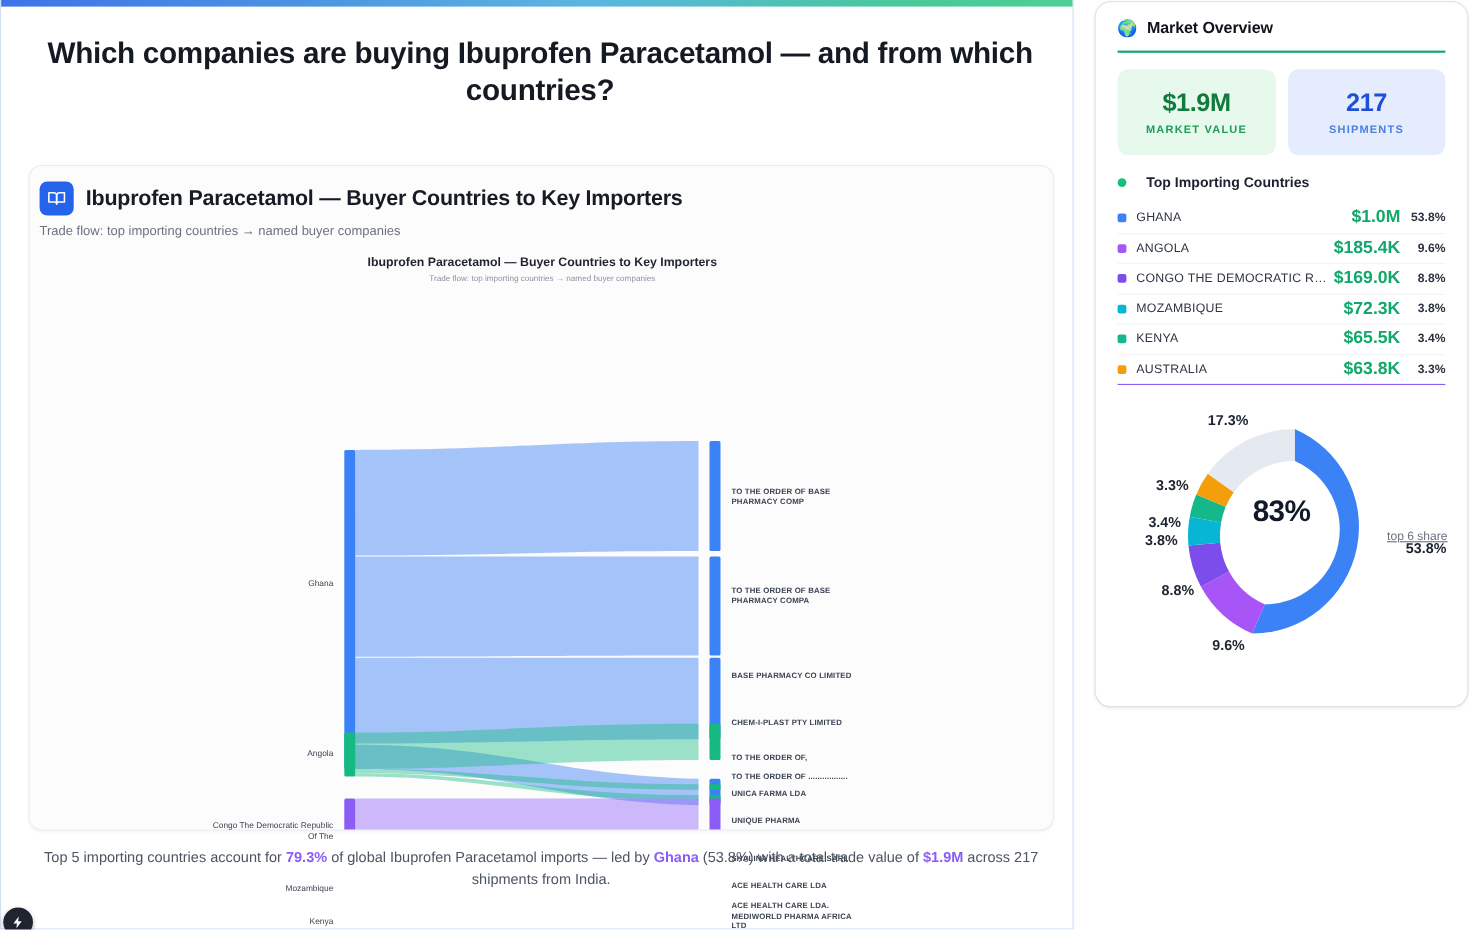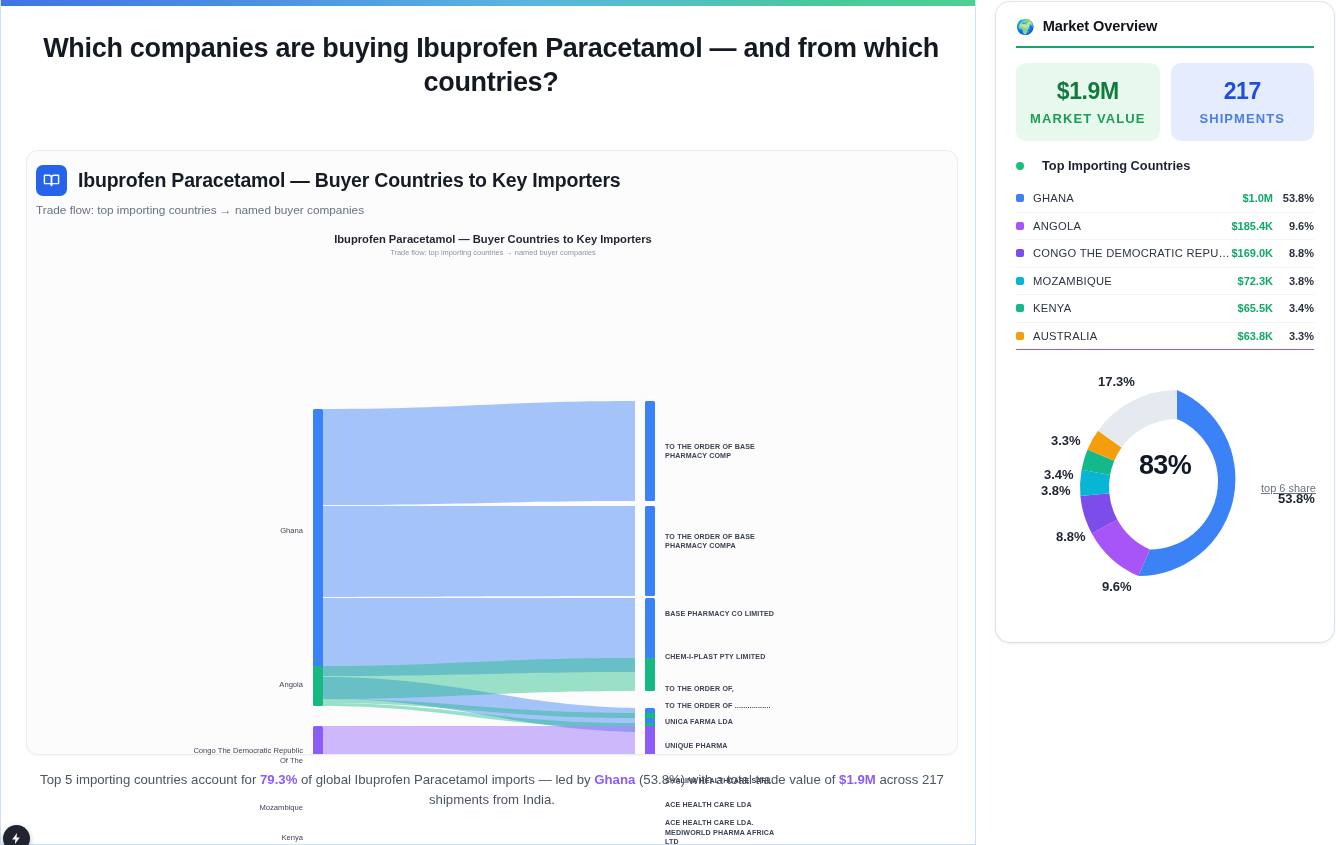--- a/index.html
+++ b/index.html
@@ -88,35 +88,35 @@
   .side-rule { position:absolute; left:20px; top:44px; width:298px; height:2px; background:#17a673; }
 
   .stats { position:absolute; left:20px; top:61px; width:298px; display:flex; gap:11px;}
   .stat { flex:1; height:78px; border-radius:10px; display:flex; flex-direction:column;
           align-items:center; justify-content:center; gap:6px;}
   .stat.green { background:#e6f9ec; }
   .stat.blue  { background:#e4ecfd; }
   .stat-val { font-size:23px; font-weight:bold; letter-spacing:-.4px;}
   .stat.green .stat-val { color:#117a3d; }
   .stat.blue  .stat-val { color:#1d4fd8; }
-  .stat-lab { font-size:13px; font-weight:bold; letter-spacing:1.1px;}
+  .stat-lab { font-size:10px; font-weight:bold; letter-spacing:1.1px;}
   .stat.green .stat-lab { color:#1d9c58; }
   .stat.blue  .stat-lab { color:#4a7fe0; }
 
   .sec-head { position:absolute; left:20px; top:156px; display:flex; align-items:center; gap:18px;}
   .sec-dot { width:8px;height:8px;border-radius:50%; background:#16c07a; }
   .sec-title { font-size:12.8px; font-weight:bold; color:#1b2130; }
 
   .clist { position:absolute; left:20px; top:183px; width:298px; }
   .crow { height:27.5px; display:flex; align-items:center; border-bottom:1px solid #f1f3f6; }
   .crow:last-child { border-bottom:1px solid #8b5cf6; }
   .cdot { width:8px; height:8px; border-radius:2px; flex:none; }
   .cname { margin-left:9px; font-size:11.2px; color:#2c3440; letter-spacing:.25px;
            white-space:nowrap; overflow:hidden; text-overflow:ellipsis; flex:1; }
-  .cval { font-size:11px; font-weight:bold; color:#11a86a; margin-right:7px; white-space:nowrap;}
+  .cval { font-size:16px; font-weight:bold; color:#11a86a; margin-right:7px; white-space:nowrap;}
   .cpct { font-size:11px; font-weight:bold; color:#2b3240; white-space:nowrap; min-width:34px; text-align:right;}
 
   .donut-wrap { position:absolute; left:18px; top:352px; width:302px; height:270px; }
   .donut-center-v { position:absolute; left:0; top:96px; width:302px; text-align:center;
                     font-size:27px; font-weight:bold; color:#111827; letter-spacing:-.6px;}
   .donut-center-l { position:absolute; left:0; top:128px; width:302px; text-align:right;
                     font-size:11px; color:#6b7280;text-decoration:underline;}
   .dlbl { position:absolute; font-size:13px; font-weight:bold; color:#1d2330; white-space:nowrap;}
 
   

